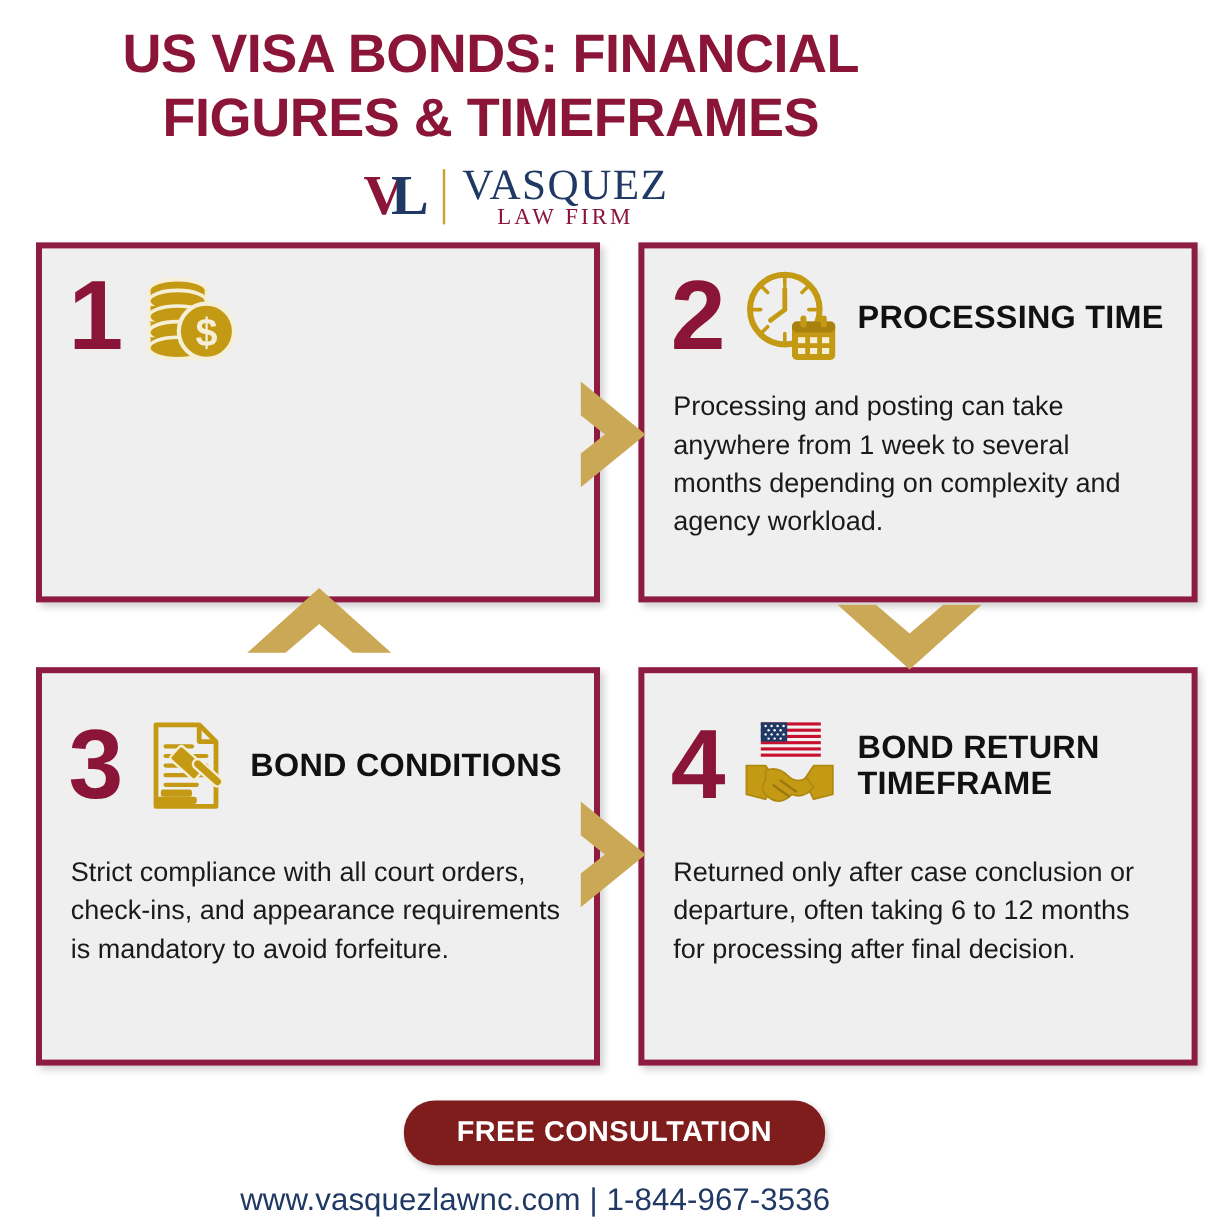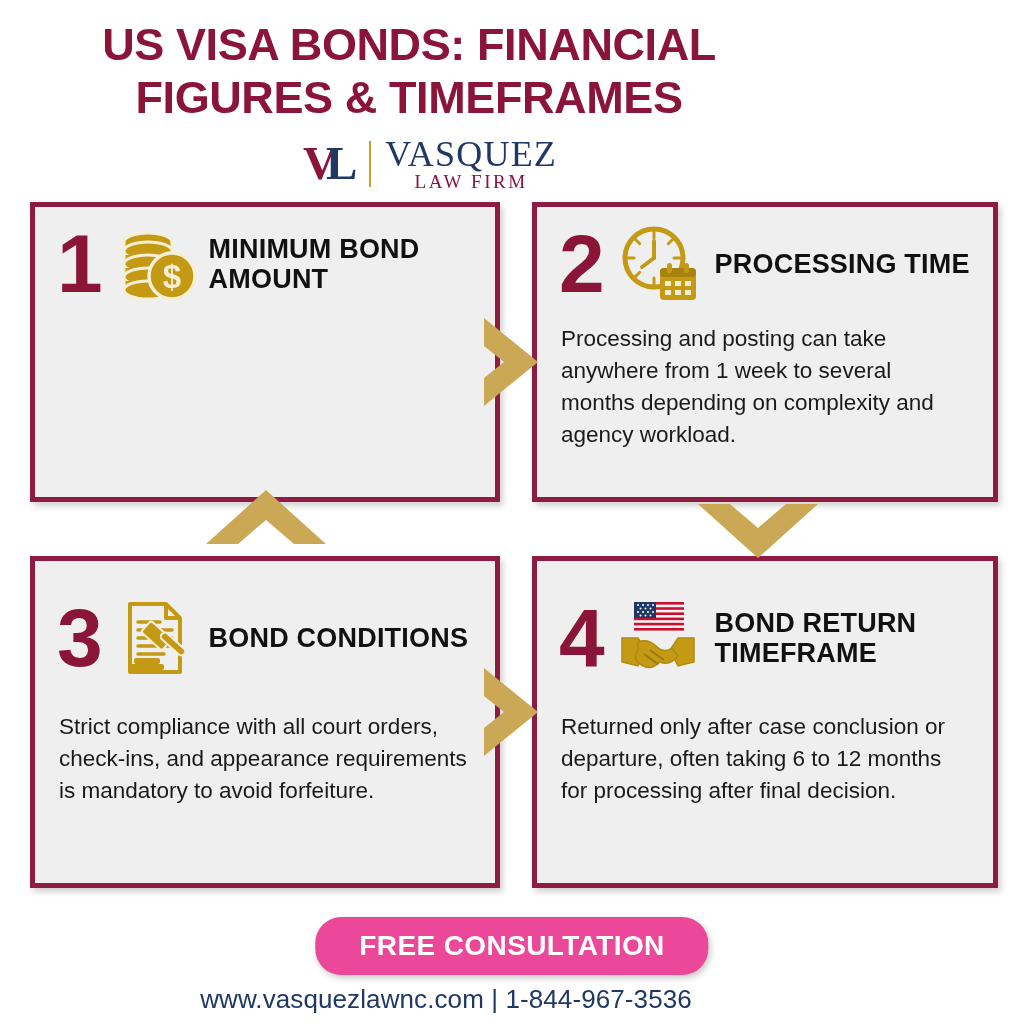--- a/index.html
+++ b/index.html
@@ -152,28 +152,28 @@
   #chev-up-left      { left: 200px; top: 484px; }
   #chev-down-right   { left: 692px; top: 498px; }
   #chev-right-bottom { left: 476px; top: 662px; }
 
   
   .cta {
     position: absolute;
     left: 50%;
     transform: translateX(-50%);
     top: 917px;
-    background: #ec4899;
+    background: #7f1d1d;
     color: #FFFFFF;
     border: none;
     border-radius: 26px;
     padding: 13px 44px;
     font-family: "Liberation Sans", sans-serif;
     font-weight: 700;
-    font-size: 28px;
+    font-size: 24px;
     letter-spacing: 0.4px;
     text-transform: uppercase;
     box-shadow: 2px 3px 6px rgba(0,0,0,0.22);
     cursor: pointer;
     white-space: nowrap;
     text-align: right;
   }
   .contact {
     position: absolute;
     left: 0;
@@ -220,21 +220,20 @@
           <ellipse cx="34" cy="42" rx="24" ry="9"></ellipse>
           <path d="M10 46 v9 a24 9 0 0 0 48 0 v-9"></path>
           <ellipse cx="34" cy="55" rx="24" ry="9"></ellipse>
           <path d="M10 59 v9 a24 9 0 0 0 48 0 v-9"></path>
           <ellipse cx="34" cy="68" rx="24" ry="9"></ellipse>
         </g>
         <circle cx="58" cy="54" r="23" fill="#C49A15" stroke="#F6EFD8" stroke-width="3.5"></circle>
         <text x="58" y="66" font-family="'Liberation Sans',sans-serif" font-size="33" font-weight="700" fill="#F6EFD8" text-anchor="middle">$</text>
       </svg>
     </span>
-    <span class="card-title">MINIMUM BOND AMOUNT</span>
   </div>
 </div>
 
 <div class="card" id="card-2">
   <div class="card-head">
     <span class="num">2</span>
     <span class="icon-wrap">
       <svg width="84" height="84" viewBox="0 0 84 84">
         <circle cx="38" cy="36" r="29" fill="none" stroke="#C49A15" stroke-width="5"></circle>
         <g stroke="#C49A15" stroke-width="3" stroke-linecap="round">

